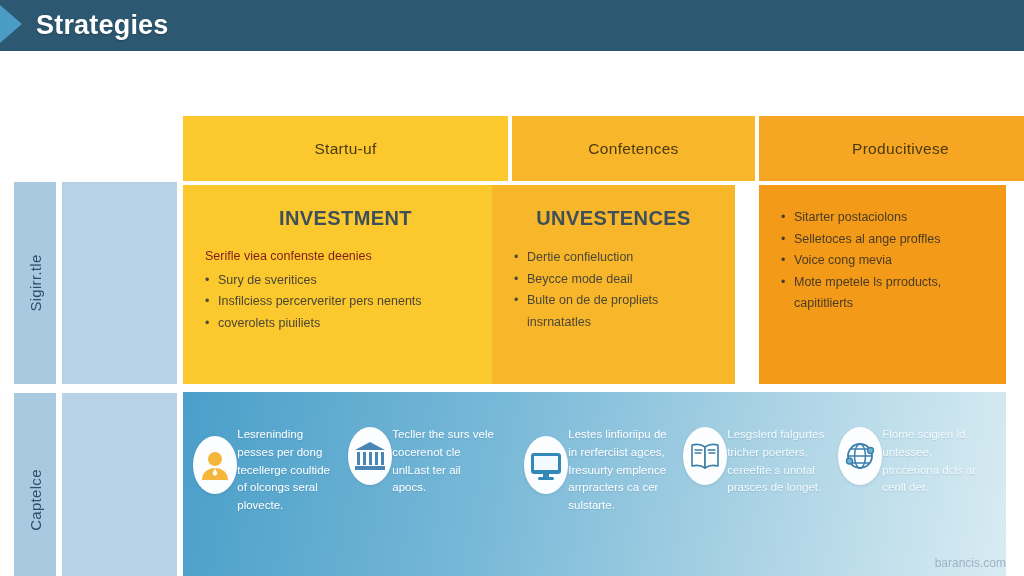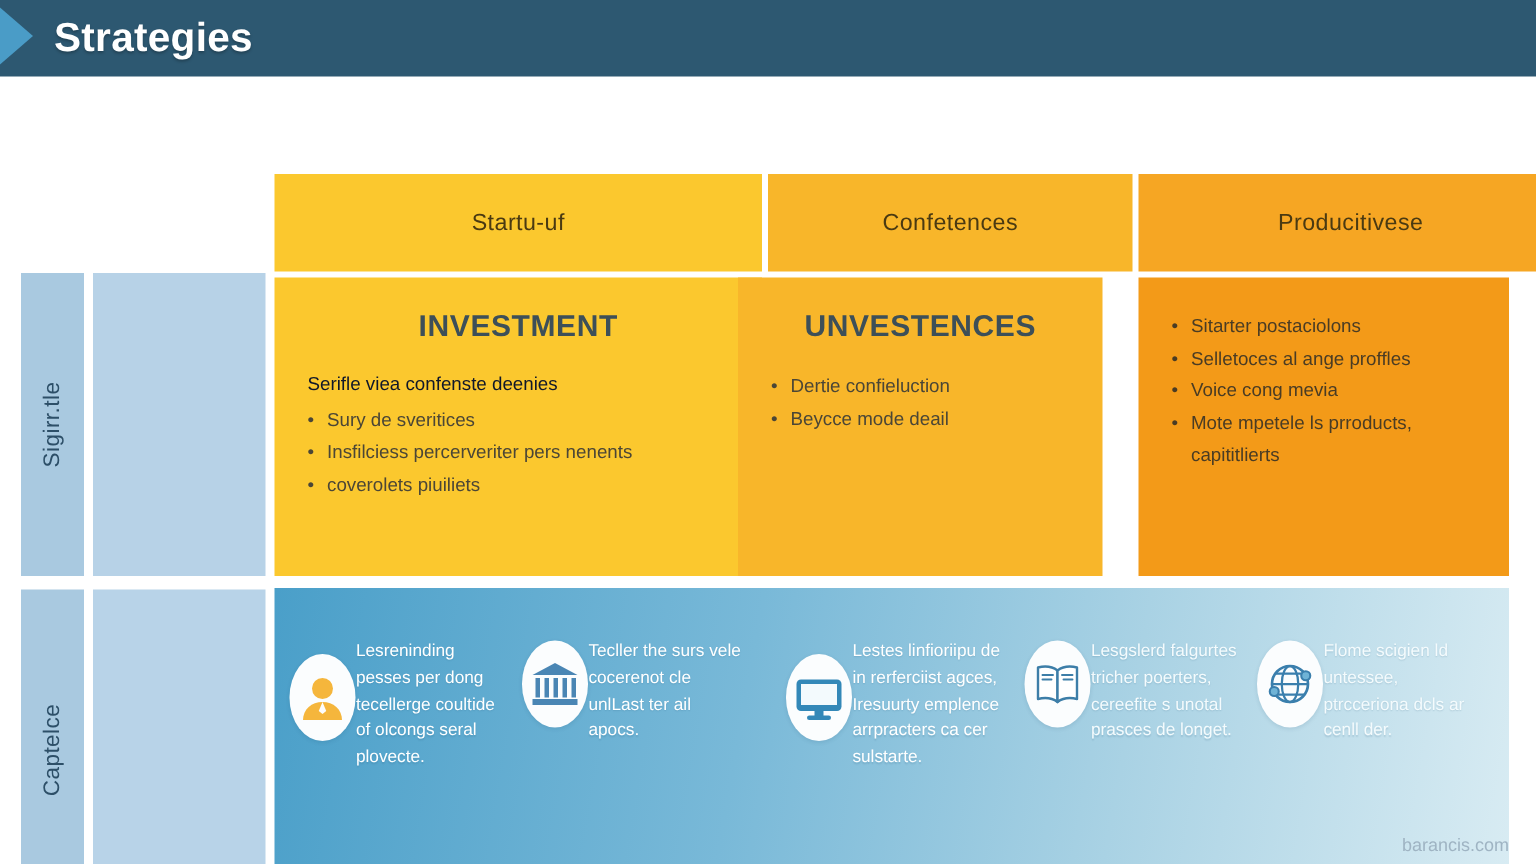--- a/index.html
+++ b/index.html
@@ -80,21 +80,21 @@
   .cell-title{
     text-align:center;
     font-size:20px;
     font-weight:bold;
     color:#3d4f58;
     letter-spacing:.4px;
     margin-bottom:17px;
   }
   .cell-lead{
     font-size:12.5px;
-    color:#0f172a;
+    color:#7f1d1d;
     margin-bottom:4px;
     line-height:1.5;
   }
   .cell-list{
     list-style:none;
     margin:0;padding:0;
   }
   .cell-list li{
     font-size:12.5px;
     color:#4b4636;
@@ -185,20 +185,21 @@
         <li>Insfilciess percerveriter pers nenents</li>
         <li>coverolets piuiliets</li>
       </ul>
     </div>
 
     <div class="col-body cb2">
       <div class="cell-title">UNVESTENCES</div>
       <ul class="cell-list">
         <li>Dertie confieluction</li>
         <li>Beycce mode deail</li>
+        <li>Bulte on de de propliets insrnatatles</li>
       </ul>
     </div>
 
     <div class="col-body cb3">
       <ul class="cell-list">
         <li>Sitarter postaciolons</li>
         <li>Selletoces al ange proffles</li>
         <li>Voice cong mevia</li>
         <li>Mote mpetele ls prroducts, capititlierts</li>
       </ul>

